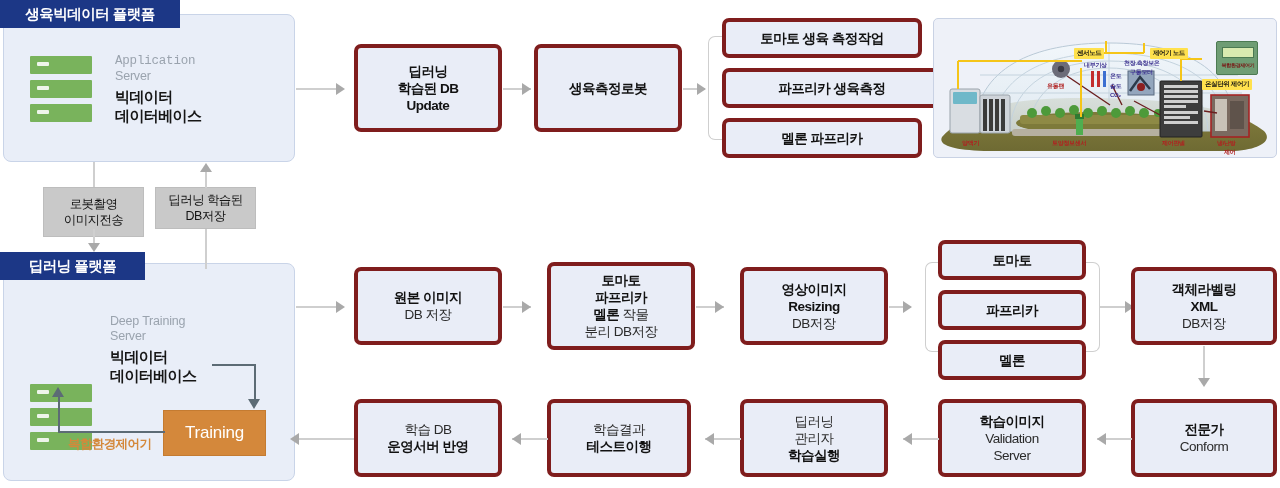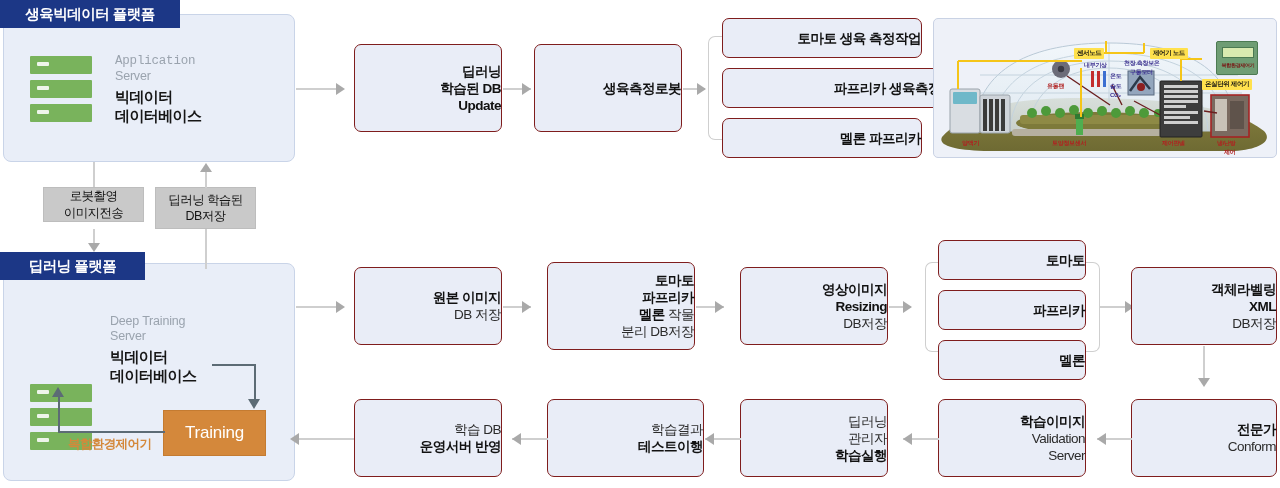--- a/index.html
+++ b/index.html
@@ -26,22 +26,22 @@
     position:absolute;left:0;width:100%;background:#79b35c;border-radius:1px;
   }
   .server .led{
     position:absolute;background:#eef5ea;height:4px;width:12px;border-radius:1px;
   }
   .srv-sub{color:#9aa3ae;font-size:12.5px;line-height:1.18;letter-spacing:-0.2px;}
   .srv-main{color:#161616;font-size:15px;font-weight:bold;line-height:1.22;letter-spacing:-0.6px;}
 
   
   .box{
-    background:#e9edf7;border:1px solid #7f1d1d;border-radius:7px;
-    display:flex;align-items:flex-end;justify-content:center;text-align:center;
+    background:#e9edf7;border:4px solid #7f1d1d;border-radius:7px;
+    display:flex;align-items:center;justify-content:center;text-align:center;
     flex-direction:column;line-height:1.26;letter-spacing:-0.5px;
     font-size:13.5px;
   }
   .box .b{font-weight:bold;color:#111;}
   .box .n{font-weight:normal;color:#2b2b2b;}
   .box .mix{font-weight:normal;color:#2b2b2b;}
   .box .mix b{font-weight:bold;color:#111;}
 
   
   .glabel{
@@ -123,21 +123,21 @@
 <div class="abs ln-d" style="left:212px;top:364px;width:44px;height:2px;"></div>
 <div class="abs ln-d" style="left:254px;top:364px;width:2px;height:36px;"></div>
 <div class="abs arw arw-dd" style="left:248px;top:399px;"></div>
 
 <div class="abs ln-d" style="left:58px;top:431px;width:107px;height:2px;"></div>
 <div class="abs ln-d" style="left:58px;top:396px;width:2px;height:36px;"></div>
 <div class="abs arw arw-ud" style="left:52px;top:387px;"></div>
 <div class="abs train-label" style="left:68px;top:436px;">복합환경제어기</div>
 
 <div class="abs ln" style="left:93px;top:162px;width:1.5px;height:25px;"></div>
-<div class="abs glabel" style="left:43px;top:187px;width:101px;height:35px;">
+<div class="abs glabel" style="left:43px;top:187px;width:101px;height:50px;">
   <span>로봇촬영</span>
   <span>이미지전송</span>
 </div>
 <div class="abs ln" style="left:93px;top:229px;width:1.5px;height:16px;"></div>
 <div class="abs arw arw-d" style="left:88px;top:243px;"></div>
 
 <div class="abs ln" style="left:205px;top:229px;width:1.5px;height:40px;"></div>
 <div class="abs glabel" style="left:155px;top:187px;width:101px;height:42px;">
   <span>딥러닝 학습된</span>
   <span>DB저장</span>
@@ -382,21 +382,21 @@
 
 <div class="abs box" style="left:740px;top:399px;width:148px;height:78px;">
   <span class="n">딥러닝</span>
   <span class="n">관리자</span>
   <span class="b">학습실행</span>
 </div>
 
 <div class="abs ln" style="left:705px;top:438px;width:36px;height:1.5px;"></div>
 <div class="abs arw arw-l" style="left:705px;top:433px;"></div>
 
-<div class="abs box" style="left:547px;top:399px;width:157px;height:78px;">
+<div class="abs box" style="left:547px;top:399px;width:144px;height:78px;">
   <span class="n">학습결과</span>
   <span class="b">테스트이행</span>
 </div>
 
 <div class="abs ln" style="left:512px;top:438px;width:36px;height:1.5px;"></div>
 <div class="abs arw arw-l" style="left:512px;top:433px;"></div>
 
 <div class="abs box" style="left:354px;top:399px;width:148px;height:78px;">
   <span class="n">학습 DB</span>
   <span class="b">운영서버 반영</span>

